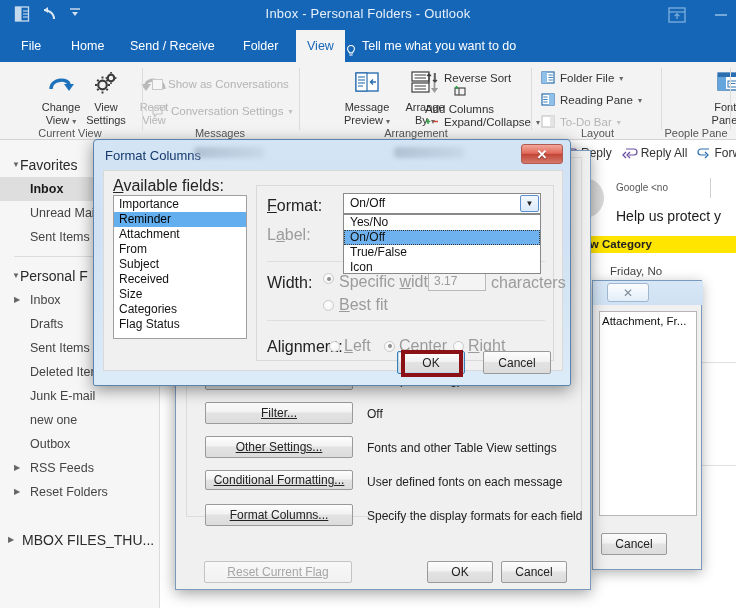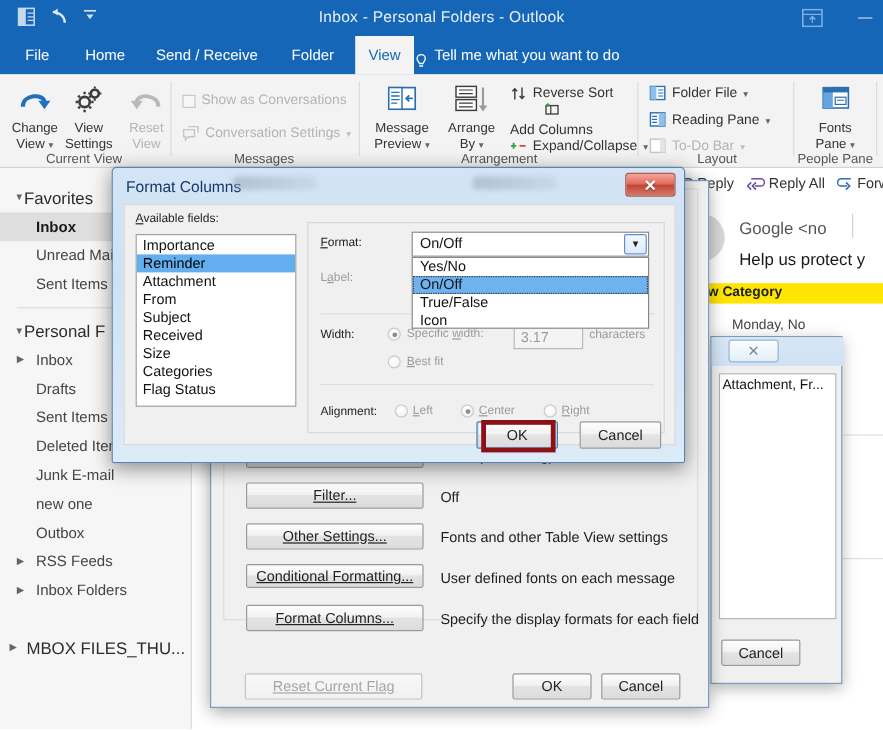--- a/index.html
+++ b/index.html
@@ -48,21 +48,21 @@
     position:absolute; left:0; top:62px; width:736px; height:78px;
     background:#f3f3f3; border-bottom:1px solid #d4d4d4;
   }
   .rgroup { position:absolute; top:0; height:78px; }
   .rgroup .glabel {
     position:absolute; bottom:1px; width:100%; text-align:center;
     font-size:11px; color:#555;
   }
   .rsep { position:absolute; top:6px; width:1px; height:62px; background:#dcdcdc; }
   .bigbtn {
-    position:absolute; text-align:center; width:52px; font-size:11px; color:#333; line-height:12.5px;
+    position:absolute; text-align:center; width:52px; font-size:11px; color:#333; line-height:12.5px;margin-left:32px;
   }
   .bigbtn .bicon { height:30px; display:flex; align-items:center; justify-content:center; margin-bottom:3px;}
   .bigbtn .blabel { display:block; }
   .bigbtn.dis { color:#b4b4b4; }
   .smallrow {
     position:absolute; display:flex; align-items:center; gap:5px;
     font-size:11.5px; color:#333; white-space:nowrap;
   }
   .smallrow.dis { color:#b4b4b4; }
   .chk { width:11px; height:11px; border:1px solid #9a9a9a; background:#fff; display:inline-block; }
@@ -91,21 +91,21 @@
   .readpane {
     position:absolute; left:560px; top:140px; width:176px; height:468px;
     background:#fff; overflow:hidden;
   }
   .rp-actions { position:absolute; left:0; top:6px; display:flex; gap:10px; font-size:12px; color:#333; white-space:nowrap;}
   .rp-act { display:flex; align-items:center; gap:3px; }
   .avatar {
     position:absolute; left:4px; top:38px; width:40px; height:40px; border-radius:50%;
     background:#d8d8d8; color:#777; font-size:18px; display:flex; align-items:center; justify-content:center;
   }
-  .rp-from { position:absolute; left:56px; top:42px; font-size:14px; color:#555; white-space:nowrap; }
+  .rp-from { position:absolute; left:56px; top:42px; font-size:10px; color:#555; white-space:nowrap; }
   .rp-vbar { position:absolute; left:150px; top:38px; width:1px; height:20px; background:#d0d0d0; }
   .rp-subject { position:absolute; left:56px; top:68px; font-size:14px; color:#1a1a1a; white-space:nowrap;}
   .catbar {
     position:absolute; left:0; top:96px; width:176px; height:17px;
     background:#ffe500; font-size:11.5px; color:#222; font-weight:bold; line-height:17px; padding-left:3px;
     white-space:nowrap;
   }
   .rp-date { position:absolute; left:50px; top:124px; font-size:11.5px; color:#444; line-height:14px; white-space:nowrap;}
   .rp-to { position:absolute; left:52px; top:195px; font-size:13px; color:#333; white-space:nowrap;}
   .rp-hr { position:absolute; left:52px; width:124px; height:1px; background:#e0e0e0; }
@@ -148,21 +148,21 @@
     position:absolute; right:7px; top:4px; width:42px; height:20px; border-radius:3px;
     border:1px solid #b05a52;
     background:linear-gradient(to bottom,#f3a79b 0%,#e06a5b 46%,#c24637 52%,#d4796c 100%);
     display:flex; align-items:center; justify-content:center;
     color:#fff; font-size:13px; font-weight:bold; text-shadow:0 1px 1px rgba(0,0,0,.4);
   }
   .fc-body {
     position:absolute; left:9px; top:30px; width:460px; height:201px;
     background:#f0f0f0; border:1px solid #d9d9d9;
   }
-  .lbl { position:absolute; font-size:10px; color:#222; white-space:nowrap; }
+  .lbl { position:absolute; font-size:16px; color:#222; white-space:nowrap; }
   .lbl.dis { color:#9b9b9b; }
   .fieldlist {
     position:absolute; left:9px; top:24px; width:134px; height:144px;
     background:#fff; border:1px solid #a0a0a0; overflow:hidden; padding-top:1px;
   }
   .fl-item { height:15px; line-height:15px; font-size:12px; color:#111; padding-left:5px; white-space:nowrap;}
   .fl-item.sel { background:#63aeee; color:#000; }
   .fcpanel {
     position:absolute; left:152px; top:14px; width:298px; height:176px;
     background:#f0f0f0; border:1px solid #d9d9d9;
@@ -490,21 +490,21 @@
     <div class="fitem">Deleted Items</div>
     <div class="fitem">Junk E-mail</div>
     <div class="fitem">new one</div>
     <div class="fitem">Outbox</div>
     <div class="fitem">
       <span class="tri rt">▶</span>
       <span>RSS Feeds</span>
     </div>
     <div class="fitem">
       <span class="tri rt">▶</span>
-      <span>Inbox Folders</span>
+      <span>Reset Folders</span>
     </div>
     <div class="fitem big-acct" style="margin-top:24px;">
       <span class="tri rt" style="left:8px;">▶</span>
       <span>MBOX FILES_THU...</span>
     </div>
   </div>
 
   <div class="listpane"></div>
 
   <div class="readpane">
@@ -533,21 +533,21 @@
       </span>
     </div>
 
     <div class="avatar">G</div>
     <div class="rp-from">Google &lt;no</div>
     <div class="rp-vbar"></div>
     <div class="rp-subject">Help us protect y</div>
     <div class="catbar">Yellow Category</div>
 
     <div class="rp-date">
-      <div>Monday, No</div>
+      <div>Friday, No</div>
       <div>vember 26, 2</div>
       <div>s with how</div>
       <div>e to view it i</div>
     </div>
 
     <div class="rp-to">Manisha</div>
     <div class="rp-hr" style="top:222px;"></div>
     <div class="rp-note">
       <span class="sq"></span>
       <div>ight-click or</div>

